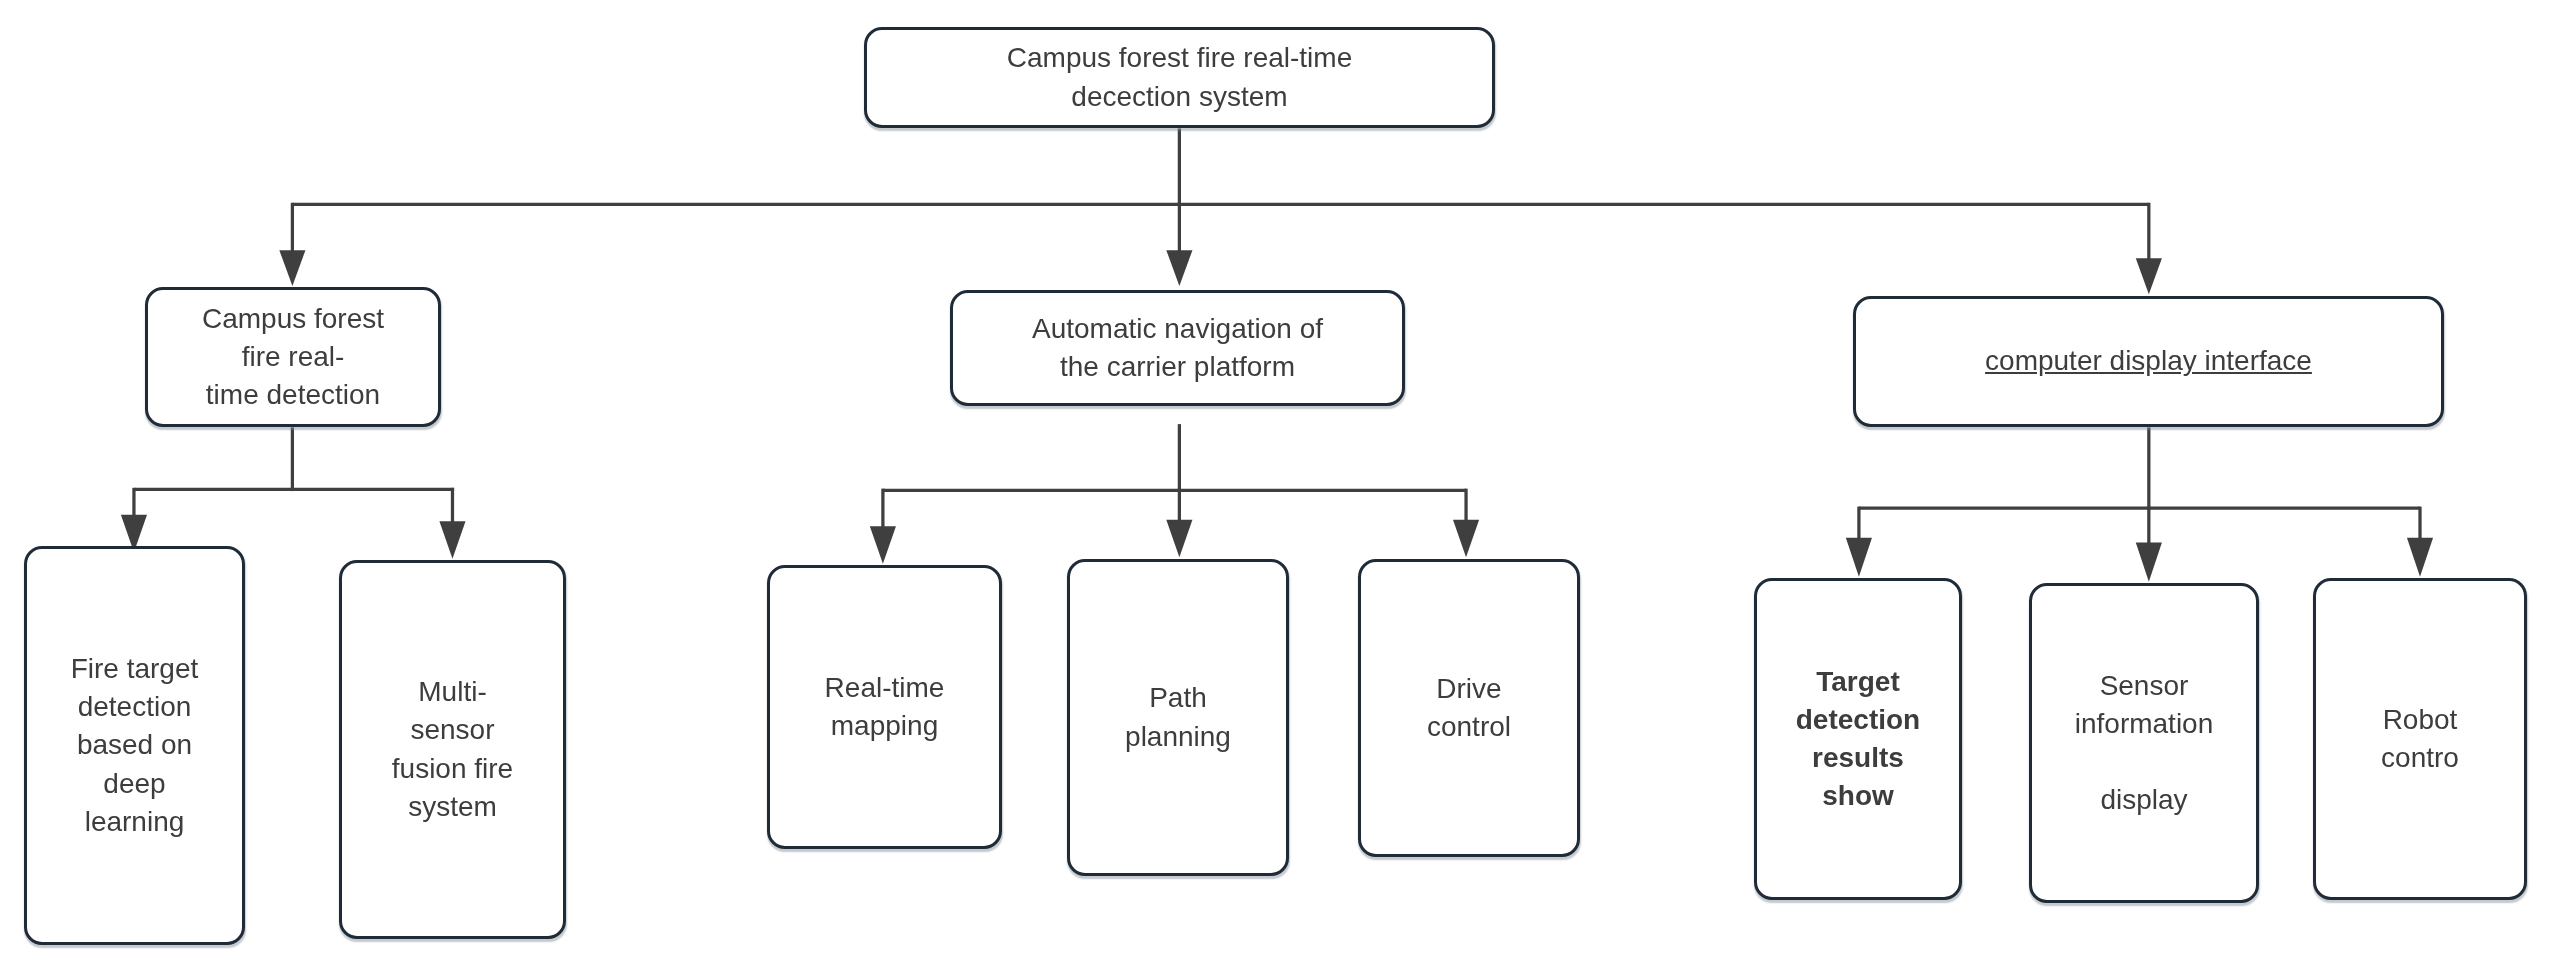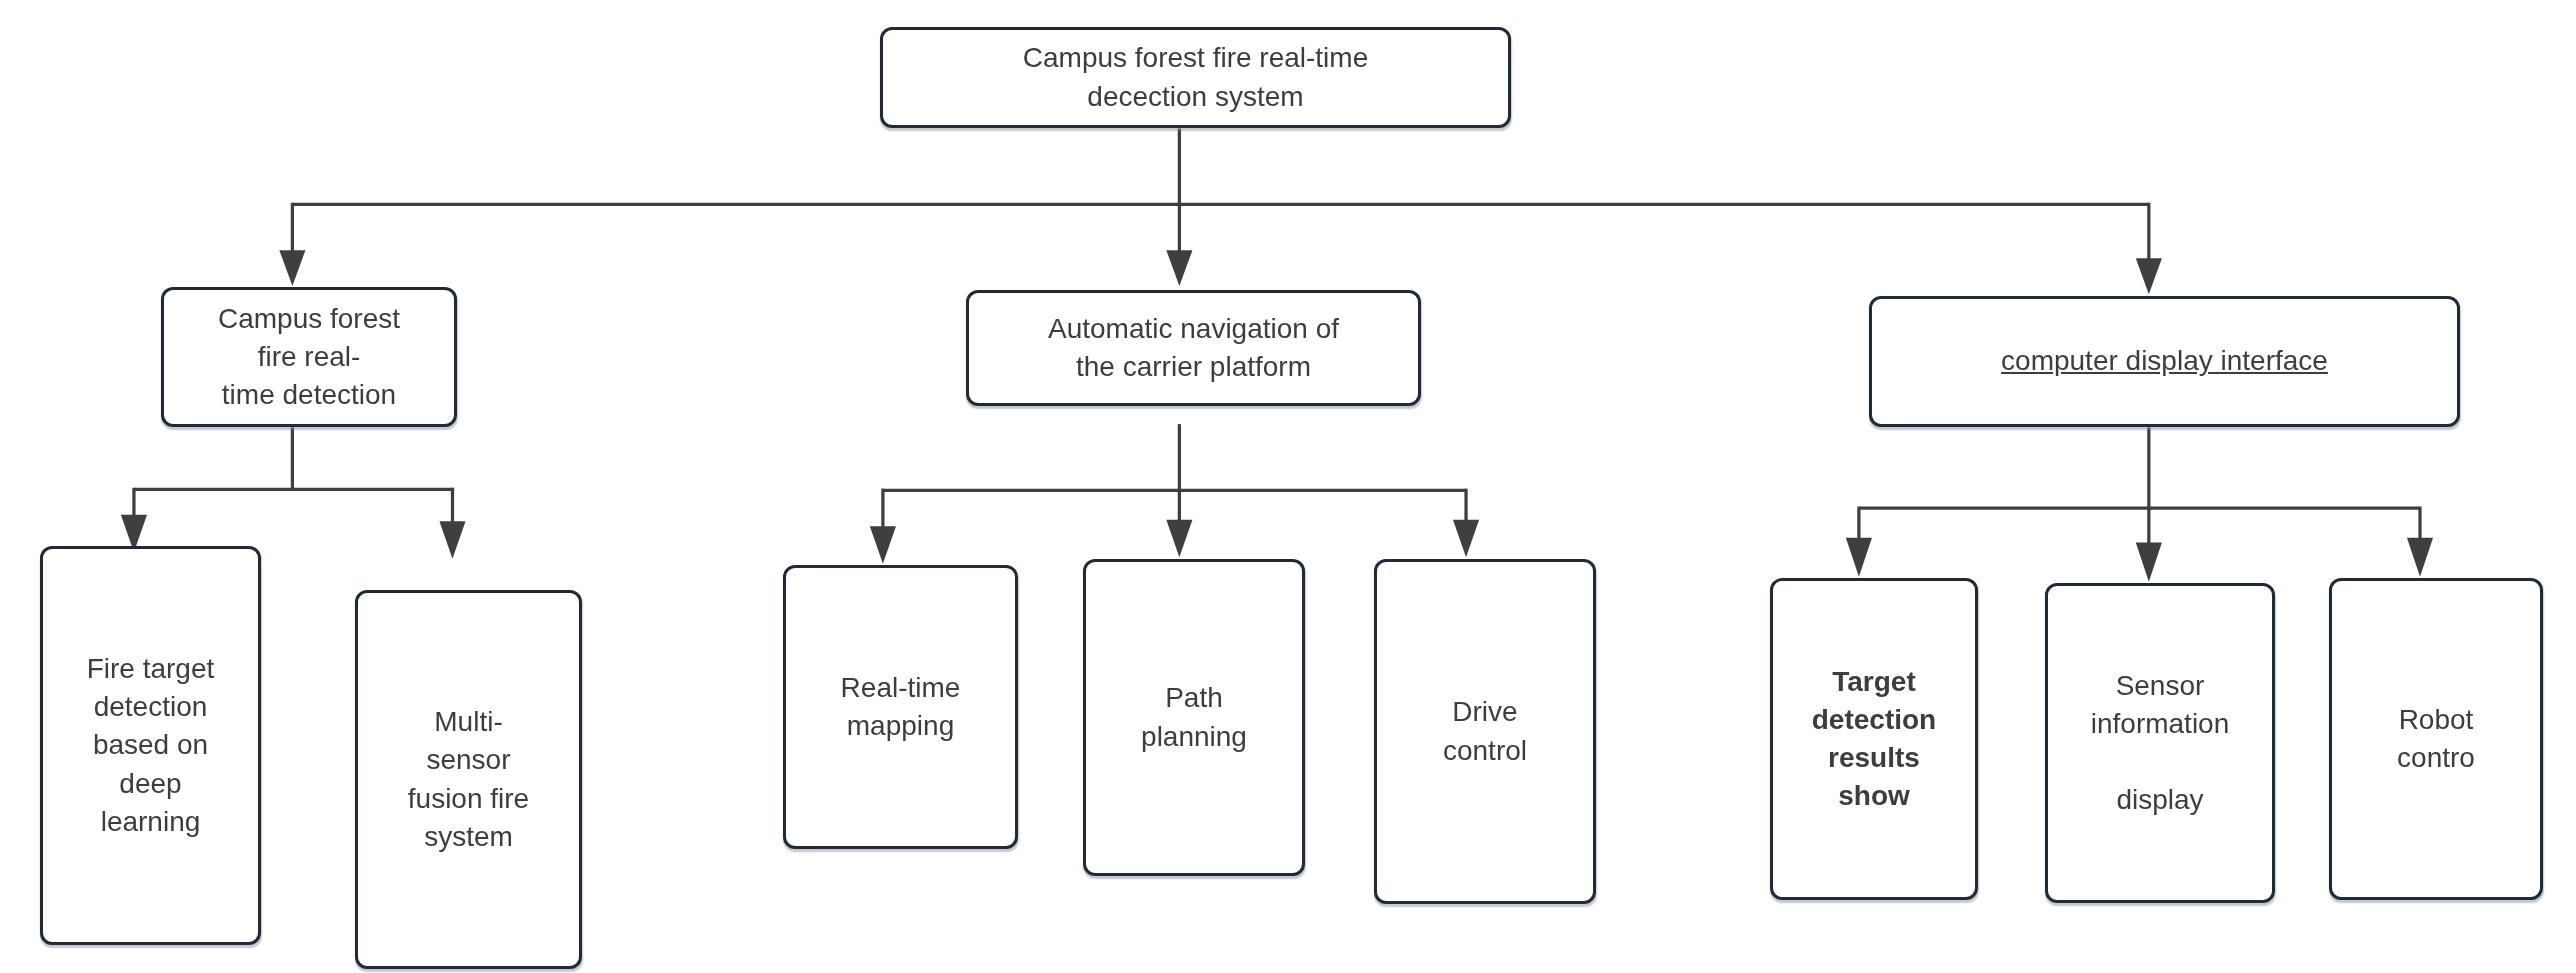--- a/index.html
+++ b/index.html
@@ -9,30 +9,29 @@
     height: 974px;
     background: var(--background, #ffffff);
     font-family: "Liberation Sans", sans-serif;
     overflow: hidden;
   }
   .node {
     position: absolute;
     box-sizing: border-box;
     background: #ffffff;
     border: 3.3px solid var(--border, #202b38);
-    border-radius: 12px;
+    border-radius: 18px;
     display: flex;
     align-items: center;
     justify-content: center;
     text-align: center;
     color: var(--text, #3d3d3d);
     font-size: 28px;
     line-height: 1.36;
     box-shadow: 0.8px 2.5px 1.6px rgba(125,135,145,0.45);
-    margin-left: 16px;
   }
   .node-label { white-space: pre-line; padding: 3.3px 8.2px; }
   svg.edges { position: absolute; left: 0; top: 0; }
   svg.edges line { stroke: var(--line, #3f3f3f); stroke-width: 4; }
   svg.edges polygon { fill: var(--line, #3f3f3f); }
 </style>
 </head>
 <body>
 
 <div class="canvas">
@@ -100,36 +99,36 @@
     <span class="node-label">computer display interface</span>
   </div>
 
   <div class="node" style="left:24px; top:546px; width:221px; height:399px;">
     <span class="node-label">Fire target
 detection
 based on
 deep
 learning</span>
   </div>
-  <div class="node" style="left:339px; top:590px; width:227px; height:379px;">
+  <div class="node" style="left:339px; top:560px; width:227px; height:379px;">
     <span class="node-label">Multi-
 sensor
 fusion fire
 system</span>
   </div>
 
   <div class="node" style="left:767px; top:565px; width:235px; height:284px;">
     <span class="node-label">Real-time
 mapping</span>
   </div>
   <div class="node" style="left:1067px; top:559px; width:222px; height:317px;">
     <span class="node-label">Path
 planning</span>
   </div>
-  <div class="node" style="left:1358px; top:559px; width:222px; height:345px;">
+  <div class="node" style="left:1358px; top:559px; width:222px; height:298px;">
     <span class="node-label">Drive
 control</span>
   </div>
 
   <div class="node" style="left:1754px; top:578px; width:208px; height:322px;font-weight:bold;">
     <span class="node-label">Target
 detection
 results
 show</span>
   </div>

